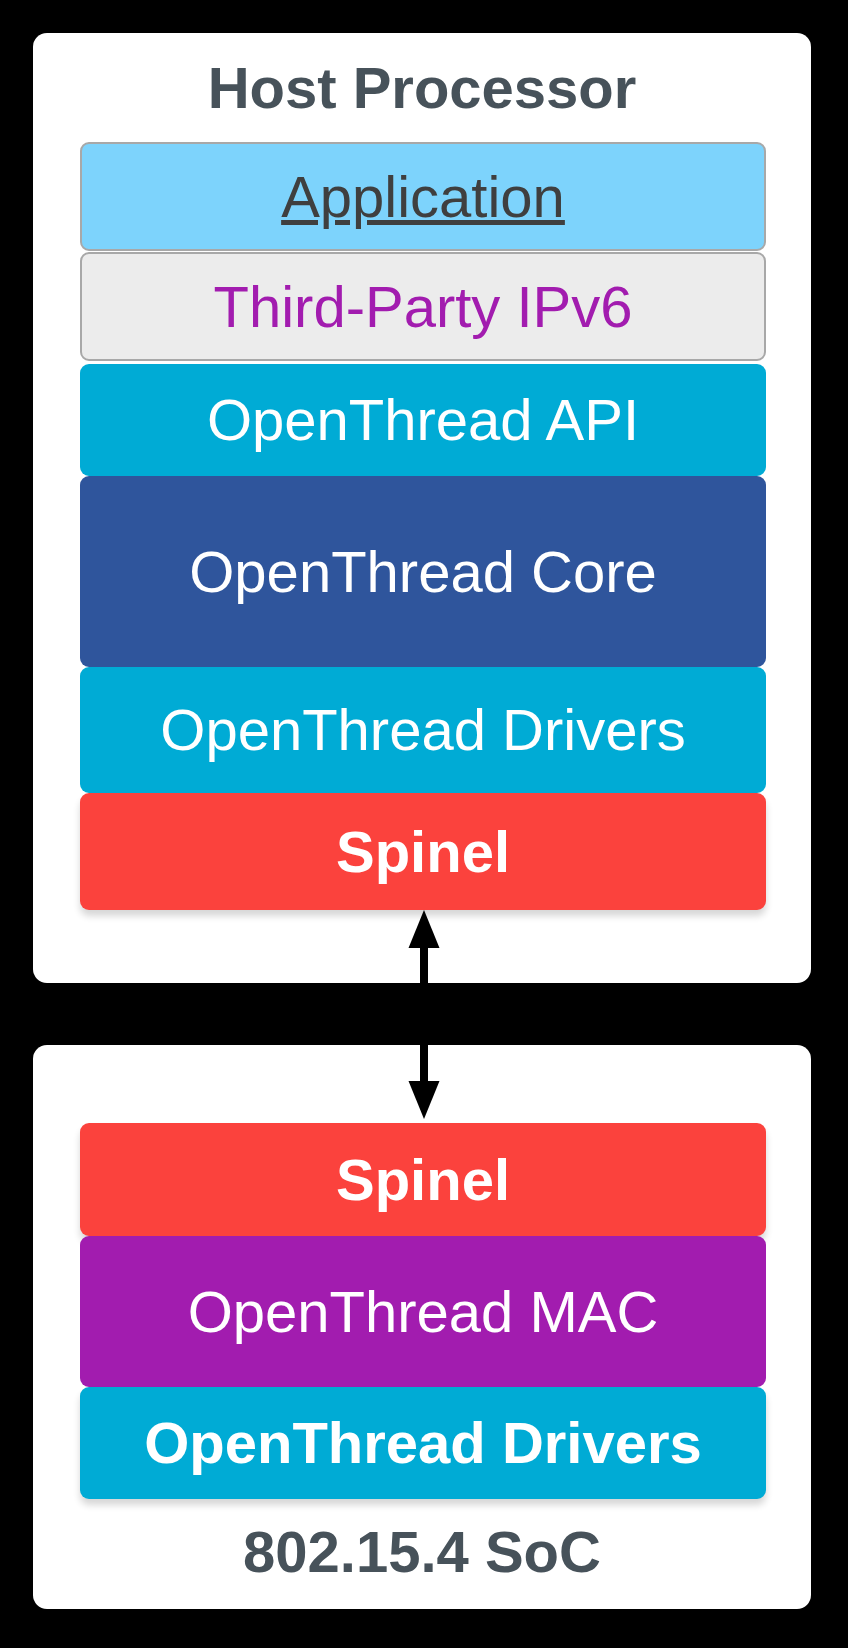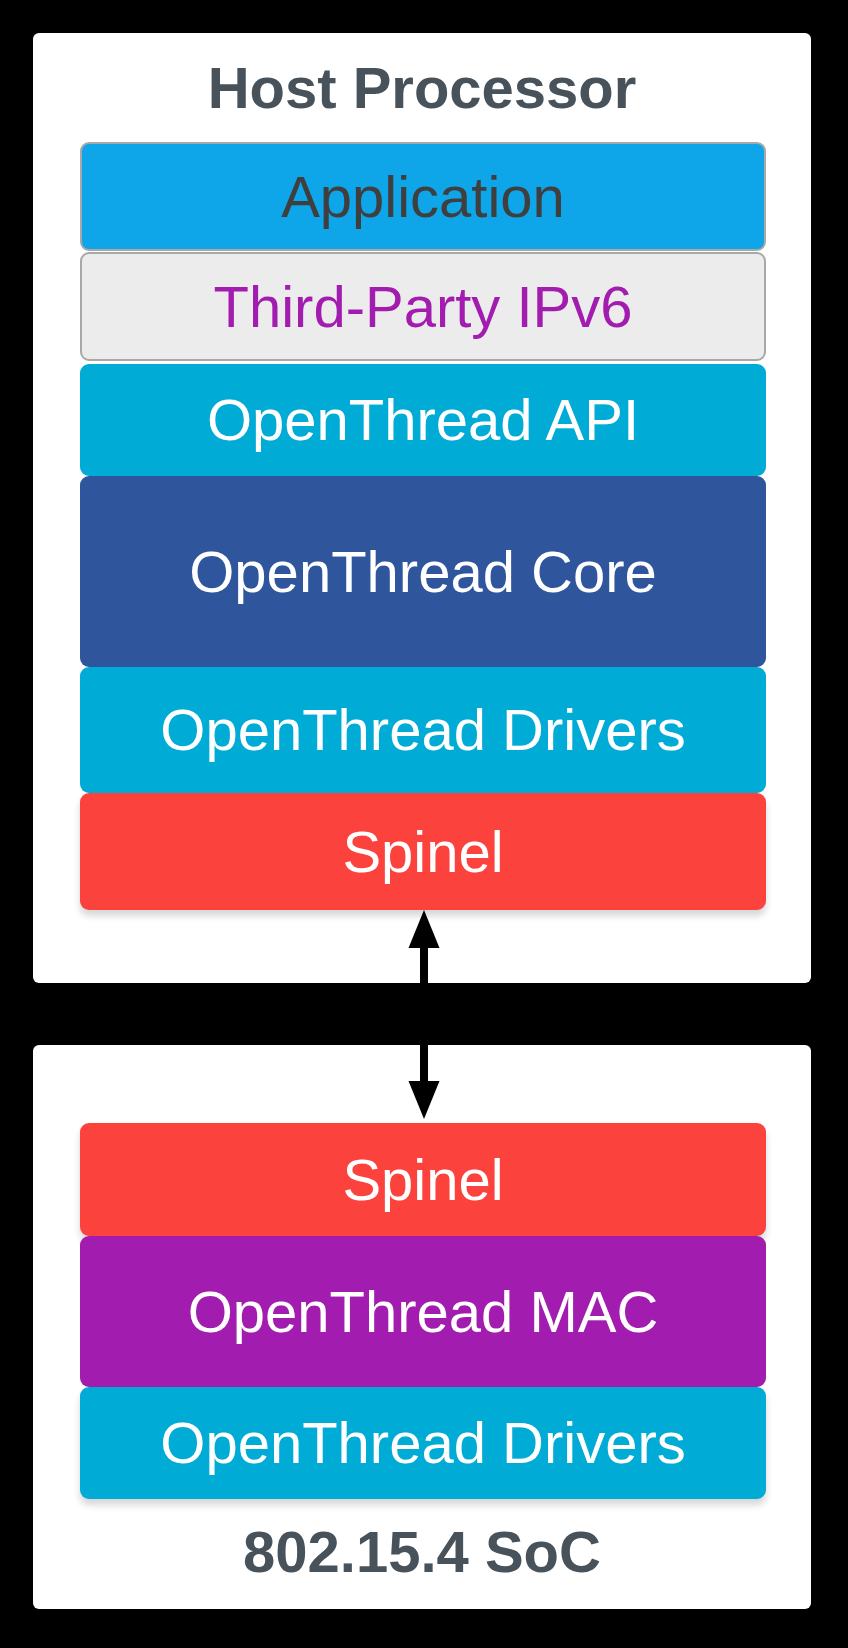--- a/index.html
+++ b/index.html
@@ -12,21 +12,21 @@
     background: #000000;
     position: relative;
     font-family: "Liberation Sans", sans-serif;
     overflow: hidden;
   }
   .card {
     position: absolute;
     left: 33px;
     width: 778px;
     background: #FFFFFF;
-    border-radius: 6px;
+    border-radius: 14px;
   }
   #card-host { top: 33px; height: 950px; }
   #card-soc  { top: 1045px; height: 564px; }
 
   .card-title {
     position: absolute;
     left: 0;
     width: 100%;
     text-align: center;
     font-size: 58px;
@@ -43,21 +43,21 @@
     width: 686px;
     border-radius: 9px;
     box-sizing: border-box;
     display: flex;
     align-items: center;
     justify-content: center;
     font-size: 58px;
     line-height: 1;
   }
   .layer.bordered { border: 2px solid; }
-  .layer.shadow { box-shadow: 0 6px 7px rgba(0,0,0,0.16); }
+  .layer.shadow { box-shadow: 0 6px 7px rgba(0,0,0,0.16); font-weight: bold; }
 
   
   #host-layer-0 { top: 109px; height: 109px; }
   #host-layer-1 { top: 219px; height: 109px; }
   #host-layer-2 { top: 331px; height: 112px; }
   #host-layer-3 { top: 443px; height: 191px; }
   #host-layer-4 { top: 634px; height: 126px; }
   #host-layer-5 { top: 760px; height: 117px; }
 
   
@@ -73,21 +73,21 @@
     height: 1648px;
     pointer-events: none;
   }
 </style>
 </head>
 <body>
 
 <div class="card" id="card-host">
   <div class="card-title" id="host-title" style="color: rgb(71, 82, 90);">Host Processor</div>
 
-  <div class="layer bordered" id="host-layer-0" style="background-color: #0ea5e9; color: rgb(63, 63, 63); border-color: rgb(168, 168, 168);">
+  <div class="layer bordered" id="host-layer-0" style="background-color: #7dd3fc; color: rgb(63, 63, 63); border-color: rgb(168, 168, 168); text-decoration: underline;">
     <span>Application</span>
   </div>
 
   <div class="layer bordered" id="host-layer-1" style="background-color: rgb(236, 236, 236); color: #a21caf; border-color: rgb(168, 168, 168);">
     <span>Third-Party IPv6</span>
   </div>
 
   <div class="layer" id="host-layer-2" style="background-color: rgb(0, 171, 213); color: rgb(255, 255, 255);">
     <span>OpenThread API</span>
   </div>

